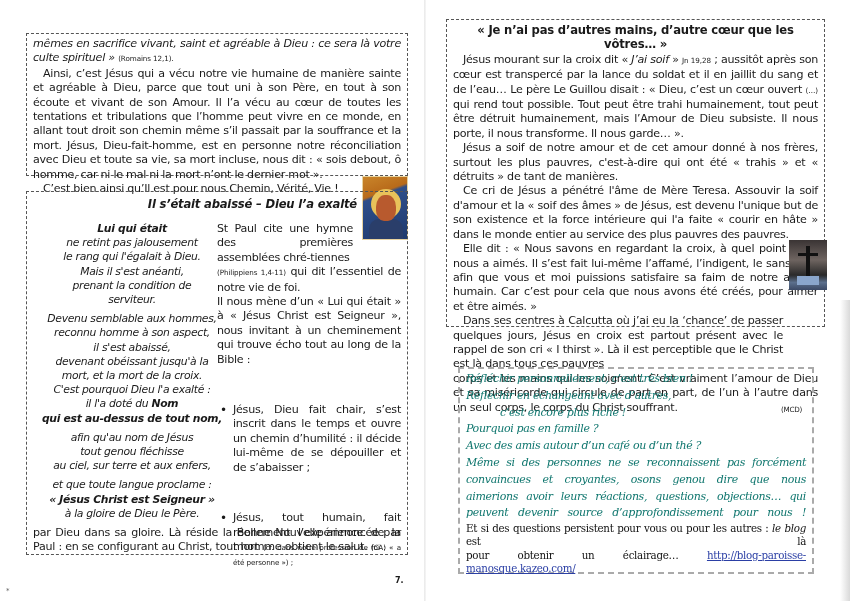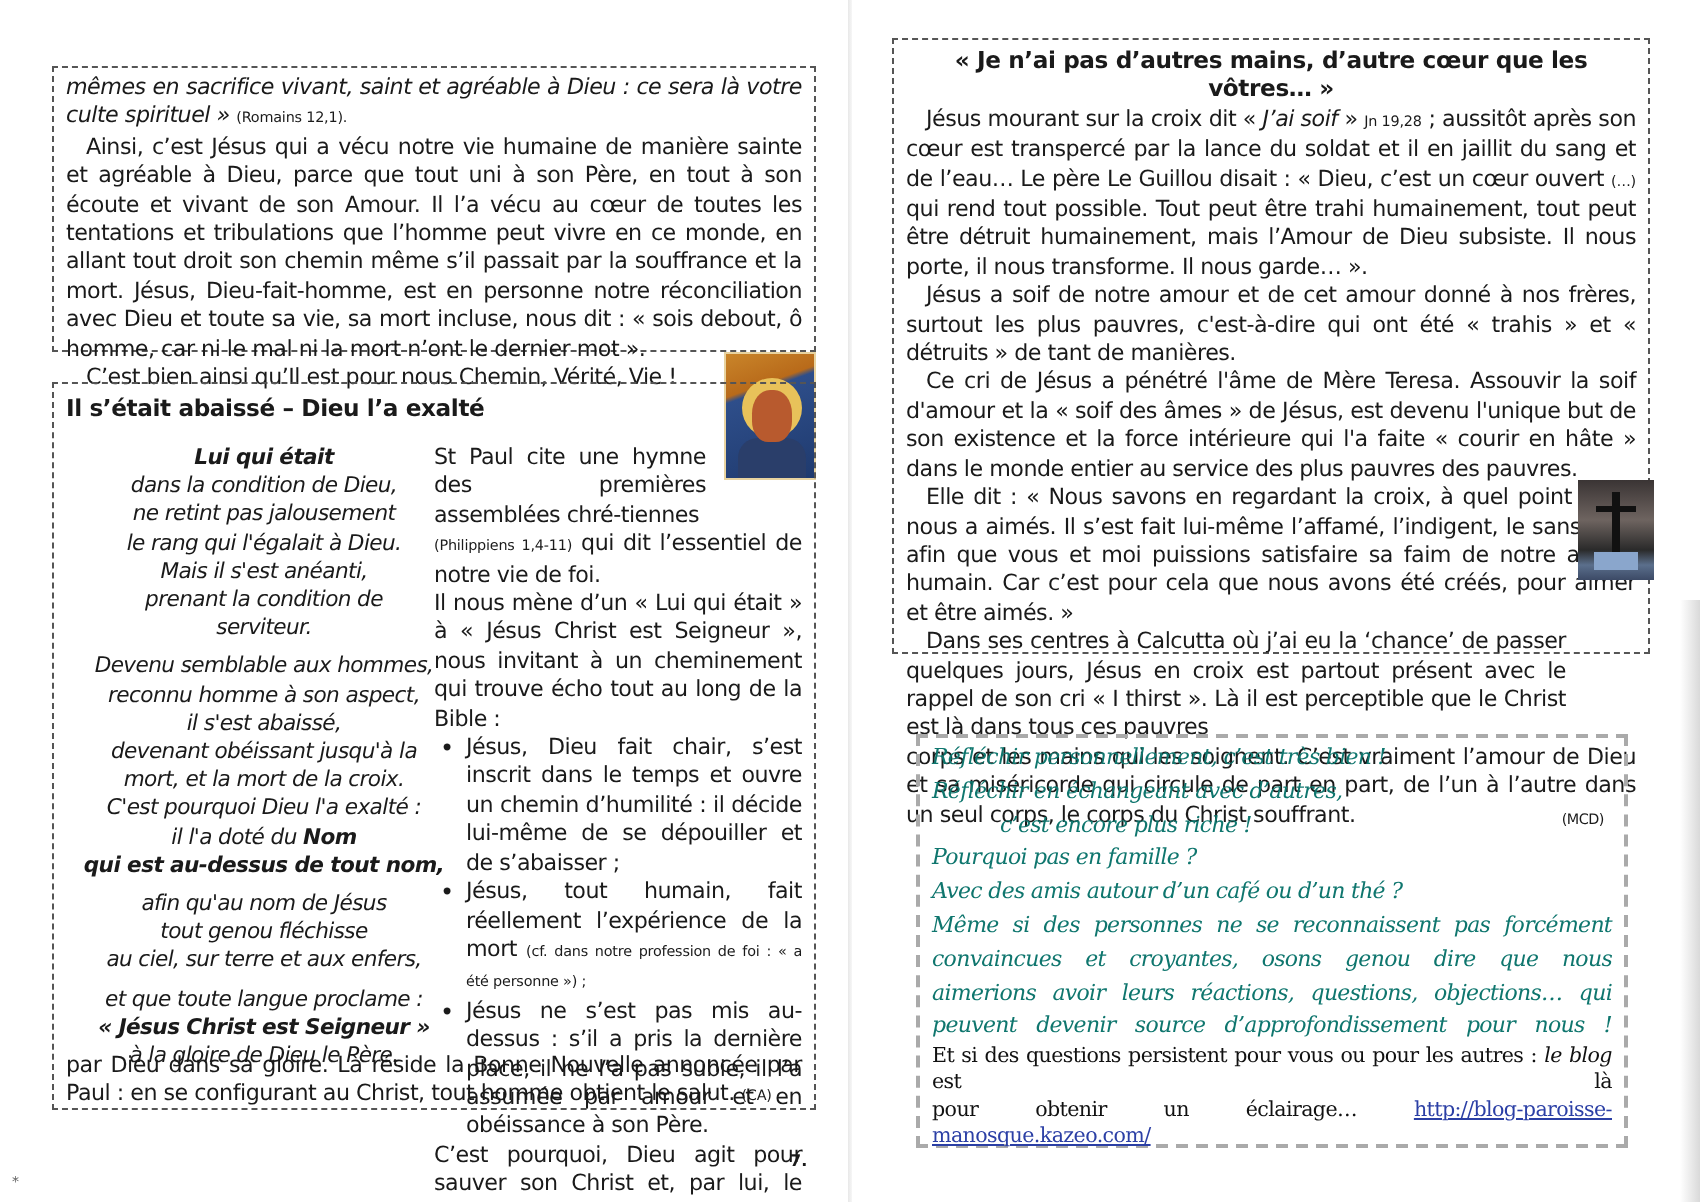--- a/index.html
+++ b/index.html
@@ -16,27 +16,27 @@
   .small { font-size: 7.2px; letter-spacing: -0.1px; }
   .sig { float: right; font-size: 7.2px; margin-right: 16px; margin-top: 2px; }
   i { font-style: italic; }
   b { font-weight: bold; }
 
   
   #box1 { left: 26px; top: 33px; width: 382px; height: 143px; padding: 3px 6px 0 6px; }
 
   
   #box2 { left: 26px; top: 191px; width: 382px; height: 364px; padding: 2px 6px 0 6px; }
-  #box2-title { text-align: left; font-weight: bold; font-size: 11.6px; margin: 3px 0 4px 0; padding-right: 44px; letter-spacing: -0.2px;}
+  #box2-title { text-align: right; font-weight: bold; font-size: 11.6px; margin: 3px 0 4px 0; padding-right: 44px; letter-spacing: -0.2px; font-style: italic;}
   .hymn { position: absolute; left: 10px; top: 30px; width: 190px; text-align: center; font-style: italic; font-size: 10.8px; line-height: 14.2px; letter-spacing: -0.3px; }
   .hymn .gap { height: 5px; }
   .paul { position: absolute; left: 190px; top: 30px; width: 184px; }
   .paul p { margin: 0; }
   .paul ul { list-style: none; }
-  .paul li { position: relative; padding-left: 16px; }
+  .paul li { position: relative; padding-left: 16px; margin-top: 36px; }
   .paul li::before { content: "•"; position: absolute; left: 3px; top: 0; font-size: 12px; }
   .box2-bottom { position: absolute; left: 6px; top: 334px; width: 368px; }
 
   .icon-img { position: absolute; overflow: hidden; }
   #christ-icon { left: 362px; top: 176px; width: 46px; height: 64px; background: linear-gradient(160deg, #c9852a 0%, #b86a1a 28%, #2e4e8a 32%, #1f3a6e 100%); border: 1px solid #e8d3a0;}
   #christ-icon .halo { position: absolute; left: 8px; top: 12px; width: 30px; height: 30px; border-radius: 50%; background: #e8c25a; }
   #christ-icon .face { position: absolute; left: 13px; top: 18px; width: 20px; height: 26px; border-radius: 45% 45% 40% 40%; background: #b85a2e; }
   #christ-icon .robe { position: absolute; left: 6px; top: 42px; width: 34px; height: 22px; background: #2a3e6a; border-radius: 10px 10px 0 0; }
 
   #cross-photo { left: 789px; top: 240px; width: 38px; height: 50px; background: linear-gradient(180deg, #3a3434 0%, #6e6460 40%, #2a2a2a 70%, #5b6f8c 85%, #3c4a66 100%); }
@@ -77,21 +77,20 @@
   <div class="halo"></div>
     <div class="robe"></div>
     <div class="face"></div>
 </div>
 
 <div id="box2" class="box txt">
   <div id="box2-title">Il s’était abaissé – Dieu l’a exalté</div>
 
   <div class="hymn">
     <div style="font-weight:bold">Lui qui était</div>
-    <div>dans la condition de Dieu,</div>
     <div>ne retint pas jalousement</div>
     <div>le rang qui l'égalait à Dieu.</div>
     <div>Mais il s'est anéanti,</div>
     <div>prenant la condition de</div>
     <div>serviteur.</div>
     <div class="gap"></div>
     <div>Devenu semblable aux hommes,</div>
     <div>reconnu homme à son aspect,</div>
     <div>il s'est abaissé,</div>
     <div>devenant obéissant jusqu'à la</div>

